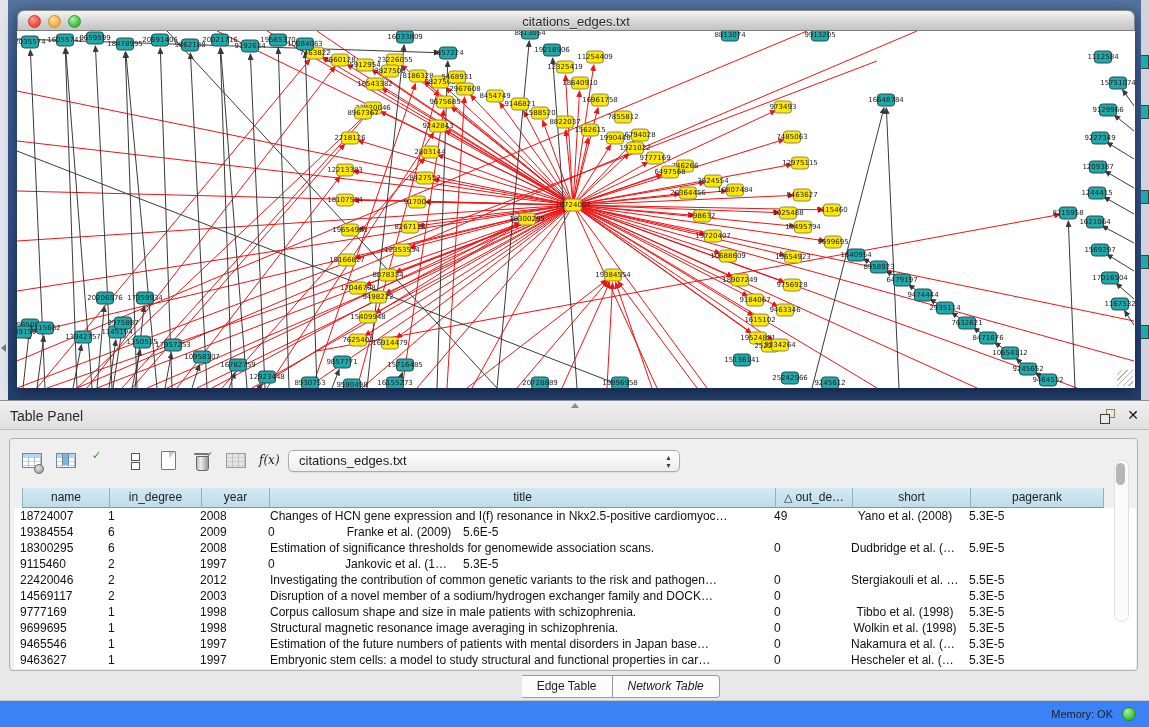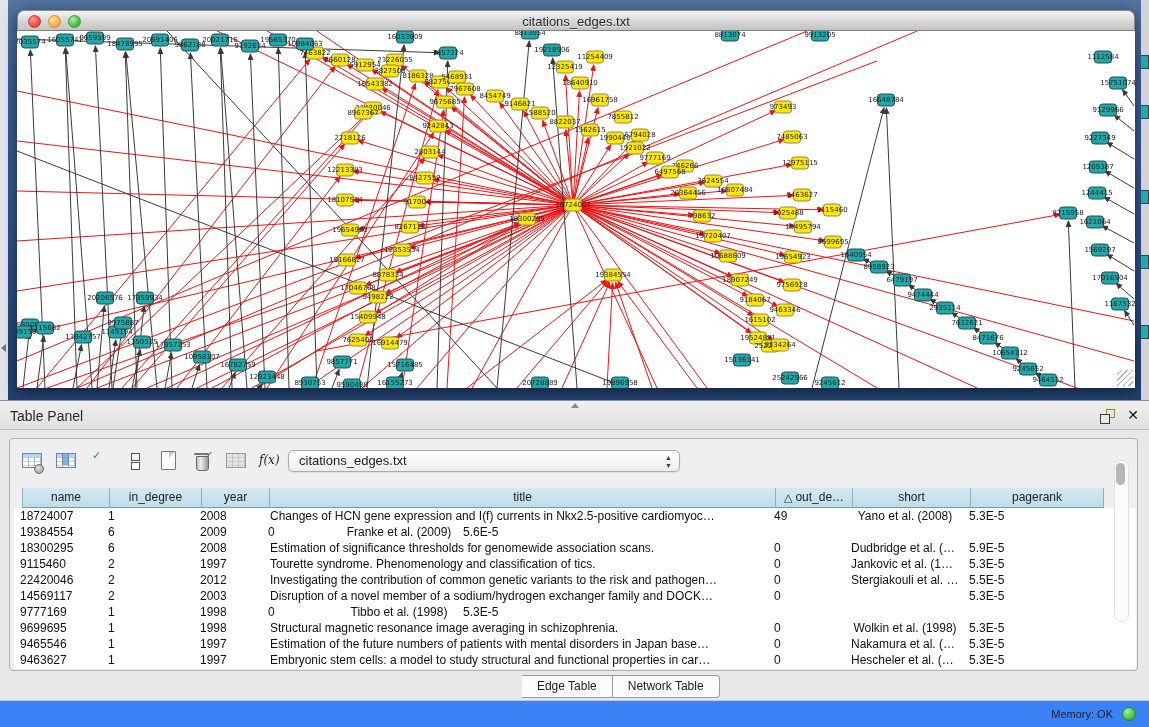--- a/index.html
+++ b/index.html
@@ -90,21 +90,21 @@
   .td.c3{padding-left:8px;}
   .td.c5{text-align:center;}
   .vscroll{position:absolute;right:8px;top:21px;width:13px;height:160px;background:#fbfbfb;
     border:1px solid #e0e0e0;border-radius:7px;}
   .vthumb{position:absolute;left:1px;top:2px;width:9px;height:22px;background:#b6b6b6;border-radius:5px;cursor:pointer;}
   
   .tabbar{position:absolute;left:0;top:245px;width:100%;display:flex;justify-content:center;}
   .seg{height:21px;line-height:21px;font-size:12px;padding:0 15px;background:#fcfcfc;color:#1e1e1e;
     border:1px solid #9b9b9b;border-left:none;cursor:pointer;}
   .seg:first-child{border-left:1px solid #9b9b9b;border-radius:4px 0 0 4px;margin-top:32px;}
-  .seg:last-child{border-radius:0 4px 4px 0;}
+  .seg:last-child{border-radius:0 4px 4px 0;font-style:italic;}
   .seg.active{background:linear-gradient(#8d8d8d,#6e6e6e);color:#f3f3f3;}
   
   .statusbar{position:absolute;left:0;top:700px;width:1149px;height:27px;box-sizing:border-box;
     background:#3b82f6;border-top:1px solid #c6c6c6;}
   .mem-label{position:absolute;right:36px;top:0;height:26px;line-height:26px;font-size:11px;color:#222;}
   .mem-dot{position:absolute;right:13px;top:6px;width:14px;height:14px;border-radius:50%;
     background:radial-gradient(circle at 35% 30%,#a9f0a0,#35bd35 70%);border:1px solid #268a26;box-sizing:border-box;}
 </style>
 </head>
 <body>
@@ -611,21 +611,21 @@
         <div class="th" style="width: 506px;"><span>title</span></div>
         <div class="th" style="width: 77px;"><span class="sortglyph">△</span><span>out_de…</span></div>
         <div class="th" style="width: 118px;"><span>short</span></div>
         <div class="th" style="width: 133px;"><span>pagerank</span></div>
       </div>
     <div class="tbody" id="tbody">
         <div class="tr">
           <div class="td c0" style="width: 88px;">18724007</div>
           <div class="td c1" style="width: 92px;">1</div>
           <div class="td c2" style="width: 68px;">2008</div>
-          <div class="td c3" style="width: 506px;">Changes of HCN gene expression and I(f) currents in Nkx2.5-positive cardiomyoc…</div>
+          <div class="td c3" style="width: 506px;">Changes of HCN gene expression and I(f) resonance in Nkx2.5-positive cardiomyoc…</div>
           <div class="td c4" style="width: 77px;">49</div>
           <div class="td c5" style="width: 118px;">Yano et al. (2008)</div>
           <div class="td c6" style="width: 133px;">5.3E-5</div>
         </div>
         <div class="tr">
           <div class="td c0" style="width: 88px;">19384554</div>
           <div class="td c1" style="width: 92px;">6</div>
           <div class="td c2" style="width: 68px;">2009</div>
           <div class="td c4" style="width: 77px;">0</div>
           <div class="td c5" style="width: 118px;">Franke et al. (2009)</div>
@@ -637,21 +637,20 @@
           <div class="td c2" style="width: 68px;">2008</div>
           <div class="td c3" style="width: 506px;">Estimation of significance thresholds for genomewide association scans.</div>
           <div class="td c4" style="width: 77px;">0</div>
           <div class="td c5" style="width: 118px;">Dudbridge et al. (2008)</div>
           <div class="td c6" style="width: 133px;">5.9E-5</div>
         </div>
         <div class="tr">
           <div class="td c0" style="width: 88px;">9115460</div>
           <div class="td c1" style="width: 92px;">2</div>
           <div class="td c2" style="width: 68px;">1997</div>
-          <div class="td c3" style="width: 506px;">Tourette syndrome. Phenomenology and classification of tics.</div>
           <div class="td c4" style="width: 77px;">0</div>
           <div class="td c5" style="width: 118px;">Jankovic et al. (1997)</div>
           <div class="td c6" style="width: 133px;">5.3E-5</div>
         </div>
         <div class="tr">
           <div class="td c0" style="width: 88px;">22420046</div>
           <div class="td c1" style="width: 92px;">2</div>
           <div class="td c2" style="width: 68px;">2012</div>
           <div class="td c3" style="width: 506px;">Investigating the contribution of common genetic variants to the risk and pathogen…</div>
           <div class="td c4" style="width: 77px;">0</div>
@@ -664,20 +663,21 @@
           <div class="td c2" style="width: 68px;">2003</div>
           <div class="td c3" style="width: 506px;">Disruption of a novel member of a sodium/hydrogen exchanger family and DOCK…</div>
           <div class="td c4" style="width: 77px;">0</div>
           <div class="td c5" style="width: 118px; margin-top: 44px;">de Silva et al. (2003)</div>
           <div class="td c6" style="width: 133px;">5.3E-5</div>
         </div>
         <div class="tr">
           <div class="td c0" style="width: 88px;">9777169</div>
           <div class="td c1" style="width: 92px;">1</div>
           <div class="td c2" style="width: 68px;">1998</div>
+          <div class="td c3" style="width: 506px;">Corpus callosum shape and size in male patients with schizophrenia.</div>
           <div class="td c4" style="width: 77px;">0</div>
           <div class="td c5" style="width: 118px;">Tibbo et al. (1998)</div>
           <div class="td c6" style="width: 133px;">5.3E-5</div>
         </div>
         <div class="tr">
           <div class="td c0" style="width: 88px;">9699695</div>
           <div class="td c1" style="width: 92px;">1</div>
           <div class="td c2" style="width: 68px;">1998</div>
           <div class="td c3" style="width: 506px;">Structural magnetic resonance image averaging in schizophrenia.</div>
           <div class="td c4" style="width: 77px;">0</div>

